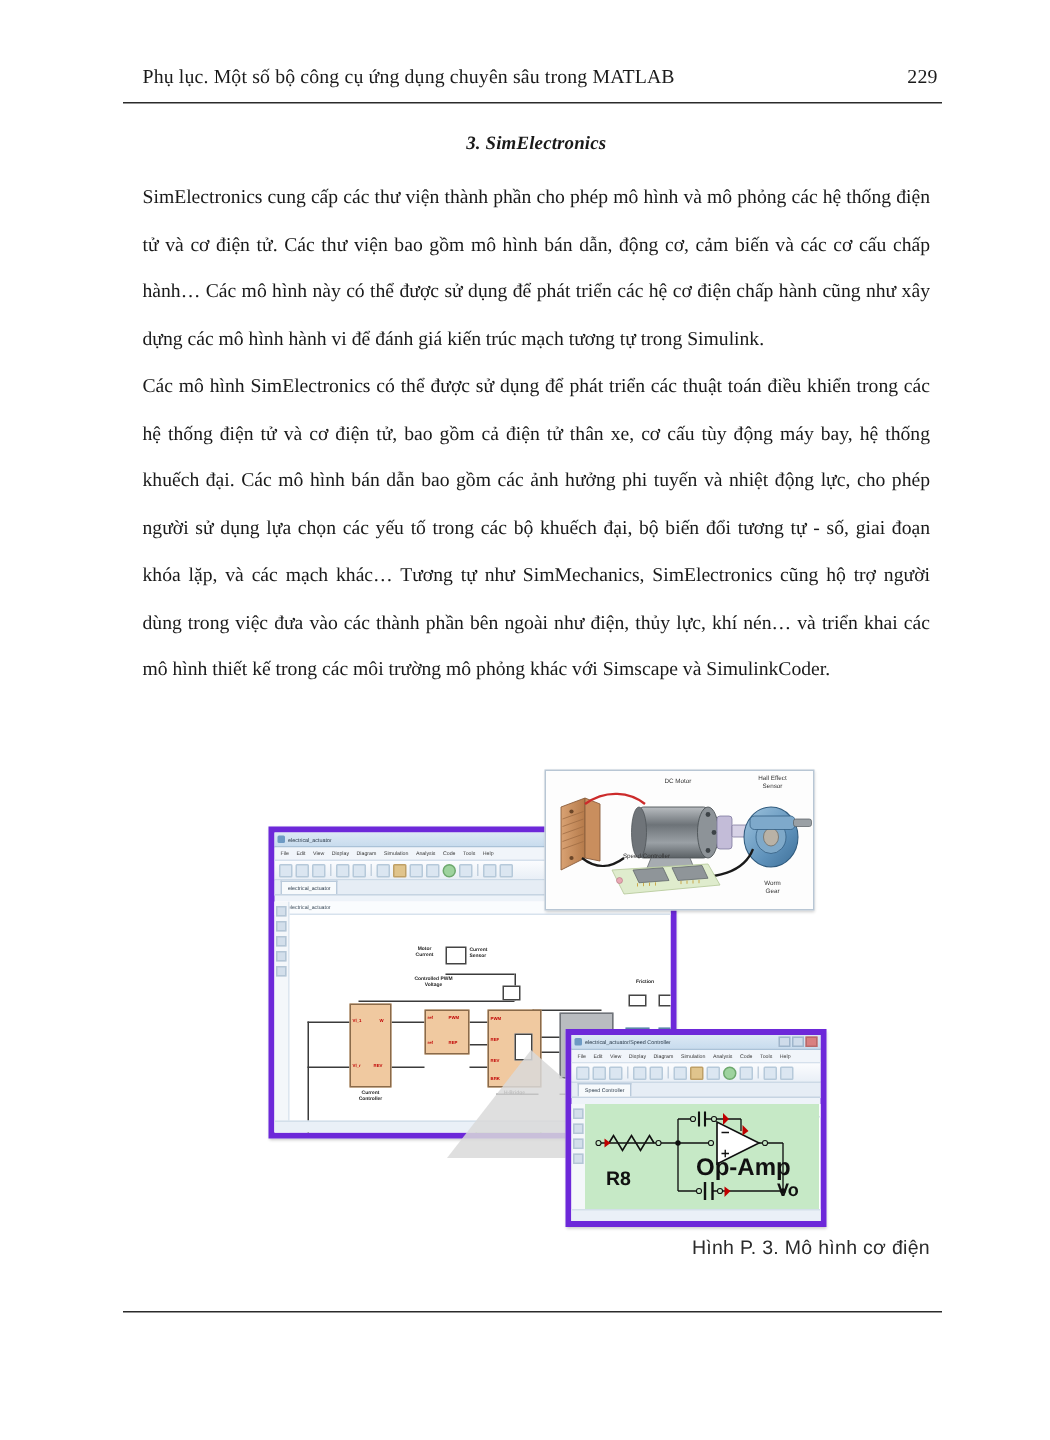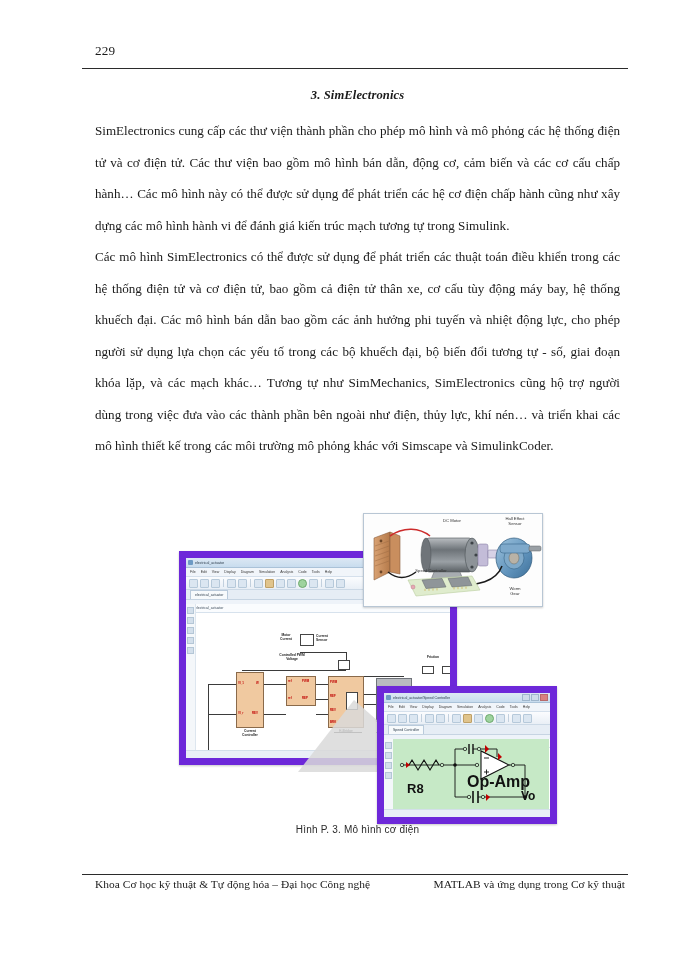--- a/index.html
+++ b/index.html
@@ -67,32 +67,32 @@
   
   .figure-wrap {
     position: absolute;
     left: 176px; top: 512px;
     width: 368px; height: 300px;
   }
   .fig-caption {
     position: absolute;
     left: 95px; top: 824px;
     width: 525px;
-    text-align: center;
-    font-family: "Liberation Sans", sans-serif;
-    font-size: 10px;
+    text-align: right;
+    font-family: "Liberation Sans", sans-serif;
+    font-size: 13px;
     color: #2a2a2a;
     letter-spacing: .2px;
   }
 
   
   .sl-window {
     position: absolute;
     background: #eef3f9;
-    border: 7px solid #6d28d9;
+    border: 4px solid #6d28d9;
     box-shadow: 0 1px 2px rgba(0,0,0,.22);
   }
   .sl-main {
     left: 3px; top: 39px;
     width: 264px; height: 200px;
   }
   .sl-titlebar {
     height: 9px;
     background: linear-gradient(180deg,#dce8f4 0%,#c8dcee 100%);
     border-bottom: 1px solid #aac2d8;
@@ -304,20 +304,21 @@
     font-size: 11.4px;
     letter-spacing: .05px;
   }
 </style>
 </head>
 <body>
 
 <div class="page">
 
   <div class="running-head">
+    <span class="rh-title">Phụ lục. Một số bộ công cụ ứng dụng chuyên sâu trong MATLAB</span>
     <span class="rh-page">229</span>
   </div>
   <div class="rule-top"></div>
 
   <div class="content">
     <h3 class="sec-head">3. SimElectronics</h3>
     <p class="body">SimElectronics cung cấp các thư viện thành phần cho phép mô hình và mô phỏng các hệ thống điện tử và cơ điện tử. Các thư viện bao gồm mô hình bán dẫn, động cơ, cảm biến và các cơ cấu chấp hành… Các mô hình này có thể được sử dụng để phát triển các hệ cơ điện chấp hành cũng như xây dựng các mô hình hành vi để đánh giá kiến trúc mạch tương tự trong Simulink.</p>
     <p class="body">Các mô hình SimElectronics có thể được sử dụng để phát triển các thuật toán điều khiển trong các hệ thống điện tử và cơ điện tử, bao gồm cả điện tử thân xe, cơ cấu tùy động máy bay, hệ thống khuếch đại. Các mô hình bán dẫn bao gồm các ảnh hưởng phi tuyến và nhiệt động lực, cho phép người sử dụng lựa chọn các yếu tố trong các bộ khuếch đại, bộ biến đổi tương tự - số, giai đoạn khóa lặp, và các mạch khác… Tương tự như SimMechanics, SimElectronics cũng hộ trợ người dùng trong việc đưa vào các thành phần bên ngoài như điện, thủy lực, khí nén… và triển khai các mô hình thiết kế trong các môi trường mô phỏng khác với Simscape và SimulinkCoder.</p>
   </div>
 
@@ -648,18 +649,14 @@
         <div class="big-lbl" style="left:128px; top:50px; font-size:12px;">Vo</div>
       </div>
       <div class="sl-statusbar"></div>
     </div>
 
   </div>
 
   <div class="fig-caption">Hình P. 3. Mô hình cơ điện</div>
 
   <div class="rule-bot"></div>
-  <div class="footer">
-    <span>Khoa Cơ học kỹ thuật &amp; Tự động hóa – Đại học Công nghệ</span>
-    <span>MATLAB và ứng dụng trong Cơ kỹ thuật</span>
-  </div>
 
 </div>
 
 </body></html>

